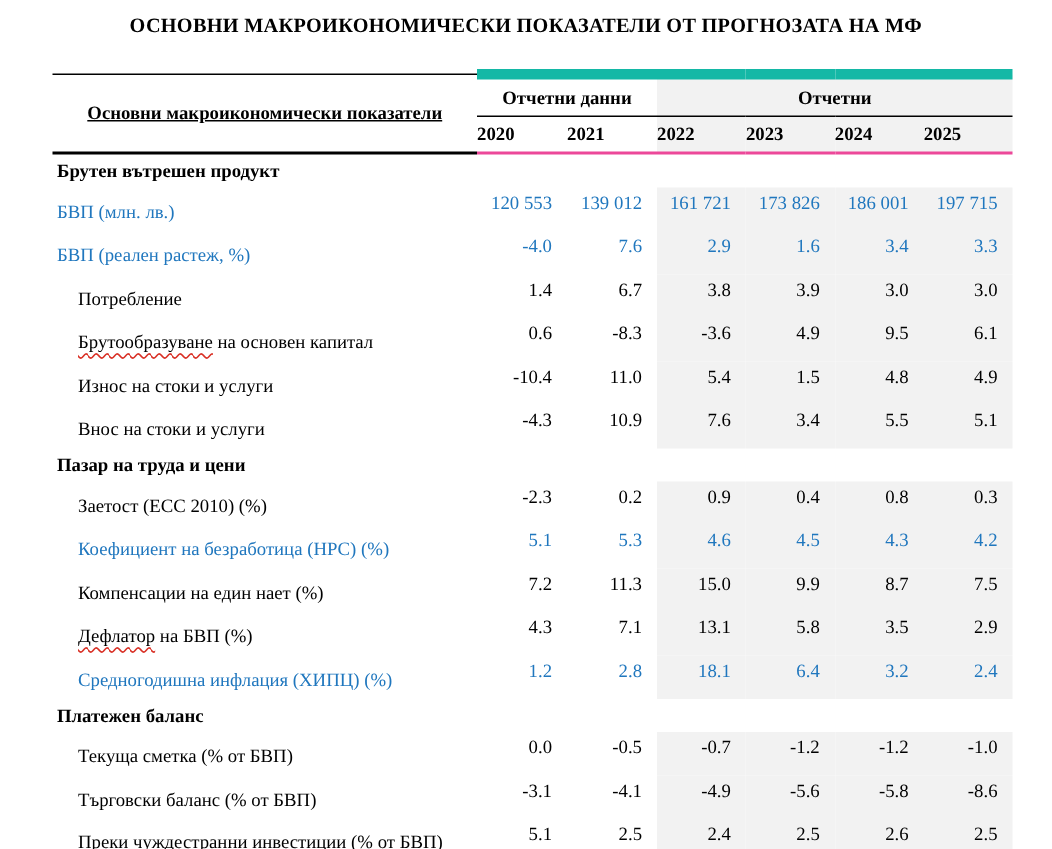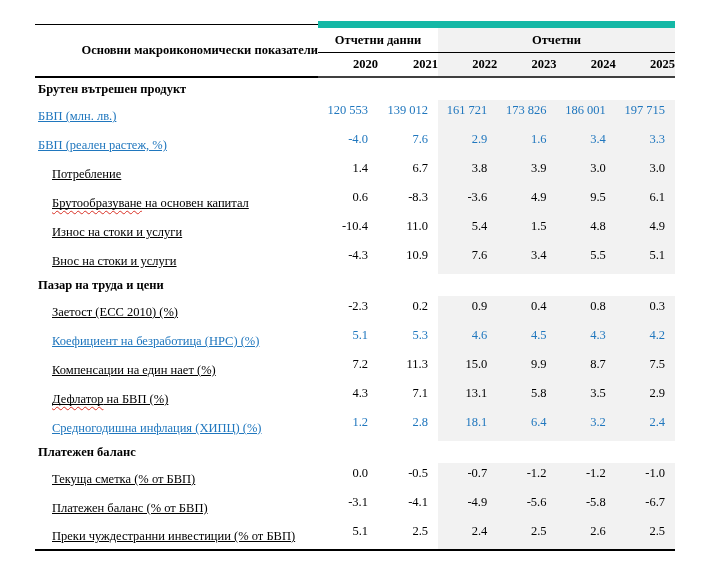--- a/index.html
+++ b/index.html
@@ -29,54 +29,54 @@
   }
   
   col.c-label { width: 283px; }
   col.c-y20, col.c-y21 { width: 60px; }
   col.c-y22, col.c-y23, col.c-y24, col.c-y25 { width: 59.25px; }
 
   thead th { font-weight: bold; padding: 0; }
   th.indicator-head {
     border-top: 1px solid #000;
     border-bottom: 2px solid #000;
-    text-align: right;
+    text-align: center;
     vertical-align: top;
     padding-top: 18px;
     font-size: 12.5px;
+    text-decoration: underline;
   }
   th.group-head {
     border-top: 7px solid #14b8a6;
     border-bottom: 1px solid #000;
     text-align: center;
     height: 24px;
     vertical-align: middle;
   }
   th.year-head {
-    border-bottom: 2px solid #404040;
-    text-align: right;
+    border-bottom: 2px solid #ec4899;
+    text-align: left;
     height: 23px;
     vertical-align: middle;
   }
   .fc { background: #F2F2F2; }
 
   tbody td { padding: 0; }
   tr.section-row td {
     height: 22px;
     font-weight: bold;
     vertical-align: middle;
     padding-left: 3px;
     margin-left: 11px;
   }
   tr.data-row { height: 29px; }
   tr.data-row td.lbl {
     vertical-align: bottom;
     padding-bottom: 5px;
     padding-left: 3px;
-    text-decoration: underline;
   }
   tr.data-row td.lbl.ind { padding-left: 17px; }
   tr.data-row td.val {
     vertical-align: top;
     padding-top: 3px;
     text-align: right;
     padding-right: 10px;
     white-space: nowrap;
   }
   tr.last-row td { border-bottom: 2px solid #000; }
@@ -86,20 +86,21 @@
     text-decoration-thickness: 1px;
     text-underline-offset: 3px;
     text-decoration-skip-ink: none;
   }
 </style>
 </head>
 <body>
 
 <div class="page">
 
+  <h1 class="doc-title">ОСНОВНИ МАКРОИКОНОМИЧЕСКИ ПОКАЗАТЕЛИ ОТ ПРОГНОЗАТА НА МФ</h1>
 
   <table class="macro">
     <colgroup>
       <col class="c-label">
         <col class="c-y20">
         <col class="c-y21">
       <col class="c-y22">
         <col class="c-y23">
         <col class="c-y24">
         <col class="c-y25">
@@ -231,27 +232,27 @@
         <tr class="data-row">
           <td class="lbl ind">Текуща сметка (% от БВП)</td>
           <td class="val">0.0</td>
           <td class="val">-0.5</td>
           <td class="val fc">-0.7</td>
           <td class="val fc">-1.2</td>
           <td class="val fc">-1.2</td>
           <td class="val fc">-1.0</td>
         </tr>
         <tr class="data-row">
-          <td class="lbl ind">Платежен баланс (% от БВП)</td>
+          <td class="lbl ind">Търговски баланс (% от БВП)</td>
           <td class="val">-3.1</td>
           <td class="val">-4.1</td>
           <td class="val fc">-4.9</td>
           <td class="val fc">-5.6</td>
           <td class="val fc">-5.8</td>
-          <td class="val fc">-6.7</td>
+          <td class="val fc">-8.6</td>
         </tr>
         <tr class="data-row last-row">
           <td class="lbl ind">Преки чуждестранни инвестиции (% от БВП)</td>
           <td class="val">5.1</td>
           <td class="val">2.5</td>
           <td class="val fc">2.4</td>
           <td class="val fc">2.5</td>
           <td class="val fc">2.6</td>
           <td class="val fc">2.5</td>
         </tr>

